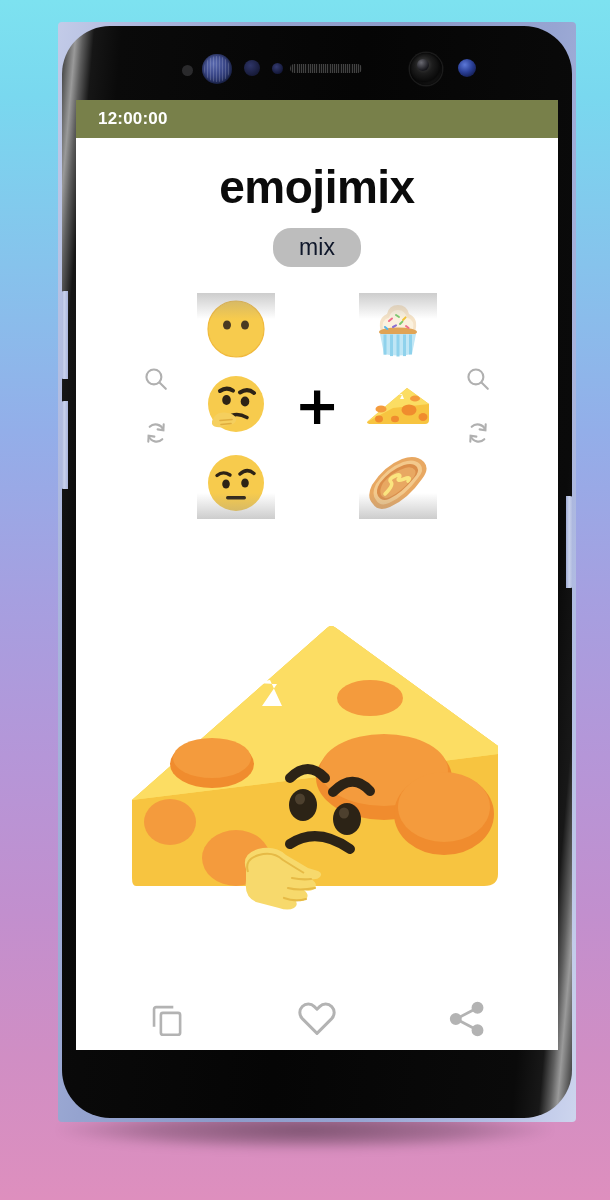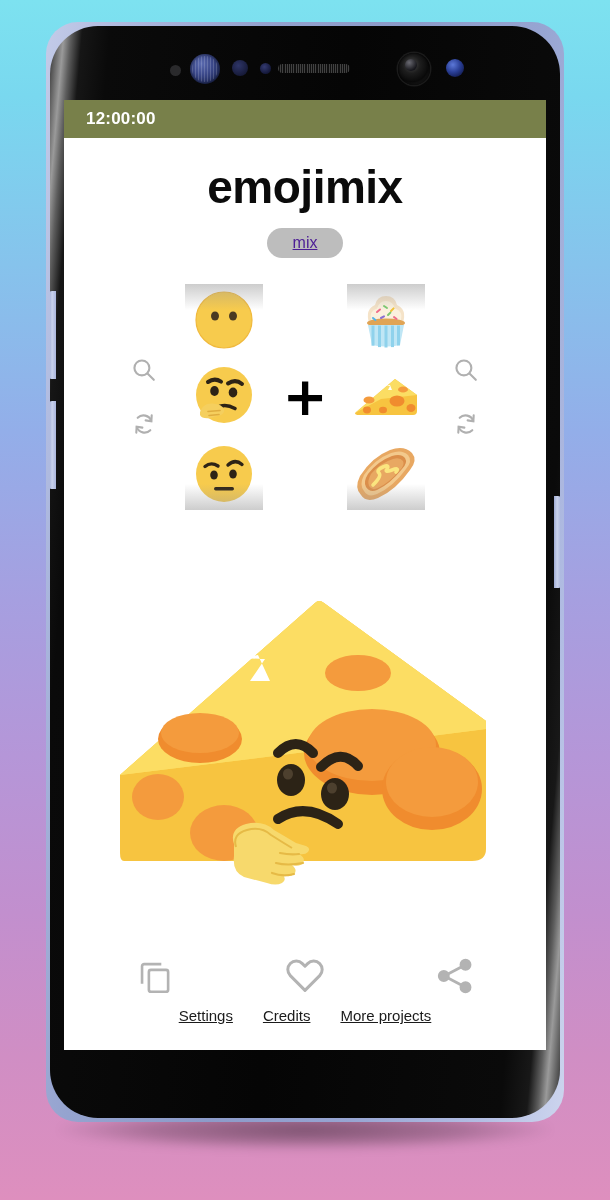--- a/index.html
+++ b/index.html
@@ -31,25 +31,25 @@
     left: 58px;
     top: 1110px;
     width: 494px;
     height: 40px;
     background: radial-gradient(ellipse at center, rgba(0,0,0,0.42) 0%, rgba(0,0,0,0.22) 45%, rgba(0,0,0,0) 72%);
     filter: blur(5px);
   }
 
   .phone {
     position: absolute;
-    left: 46px;
+    left: 58px;
     top: 22px;
     width: 518px;
     height: 1100px;
-    border-radius: 32px;
+    border-radius: 4px;
     background: linear-gradient(100deg, #c3cbe8 0%, #aab6dd 14%, #95a3cf 30%, #8c9bc9 50%, #97a5d2 70%, #b2bde3 88%, #cdd5ee 100%);
     padding: 4px;
   }
 
   .phone-inner {
     position: relative;
     width: 100%;
     height: 100%;
     border-radius: 48px;
     background:
@@ -179,26 +179,25 @@
 
   
   .tabs {
     margin-top: 14px;
     display: flex;
     gap: 22px;
   }
   .tab {
     padding: 5px 26px;
     border-radius: 18px;
-    font-size: 16px;
-    color: #4c1d95;
+    font-size: 23px;
+    color: #0f172a;
     background: #f2f2f2;
     cursor: pointer;
     line-height: 1.25;
-    text-decoration: underline;
   }
   .tab.active { background: #bdbdbd; }
 
   
   .picker-row {
     margin-top: 26px;
     width: 100%;
     display: flex;
     align-items: center;
     justify-content: center;
@@ -516,25 +515,20 @@
             <svg width="42" height="42" viewBox="0 0 24 24" fill="none" stroke="#b3b3b3" stroke-width="1.6">
               <circle cx="18" cy="5.6" r="2.6" fill="#b3b3b3"></circle>
               <circle cx="5.6" cy="12" r="2.6" fill="#b3b3b3"></circle>
               <circle cx="18" cy="18.4" r="2.6" fill="#b3b3b3"></circle>
               <line x1="8" y1="10.8" x2="15.6" y2="6.8"></line>
               <line x1="8" y1="13.2" x2="15.6" y2="17.2"></line>
             </svg>
           </span>
         </div>
 
-        <div class="footer-links">
-          <a>Settings</a>
-          <a>Credits</a>
-          <a>More projects</a>
-        </div>
 
       </div>
     </div>
 
     <div class="chin"></div>
 
   </div>
 </div>
 
 </body></html>

